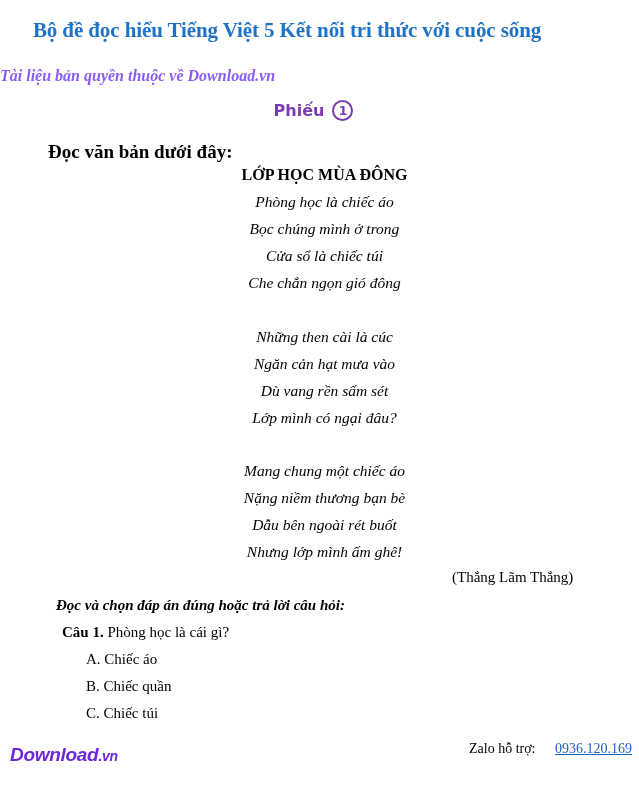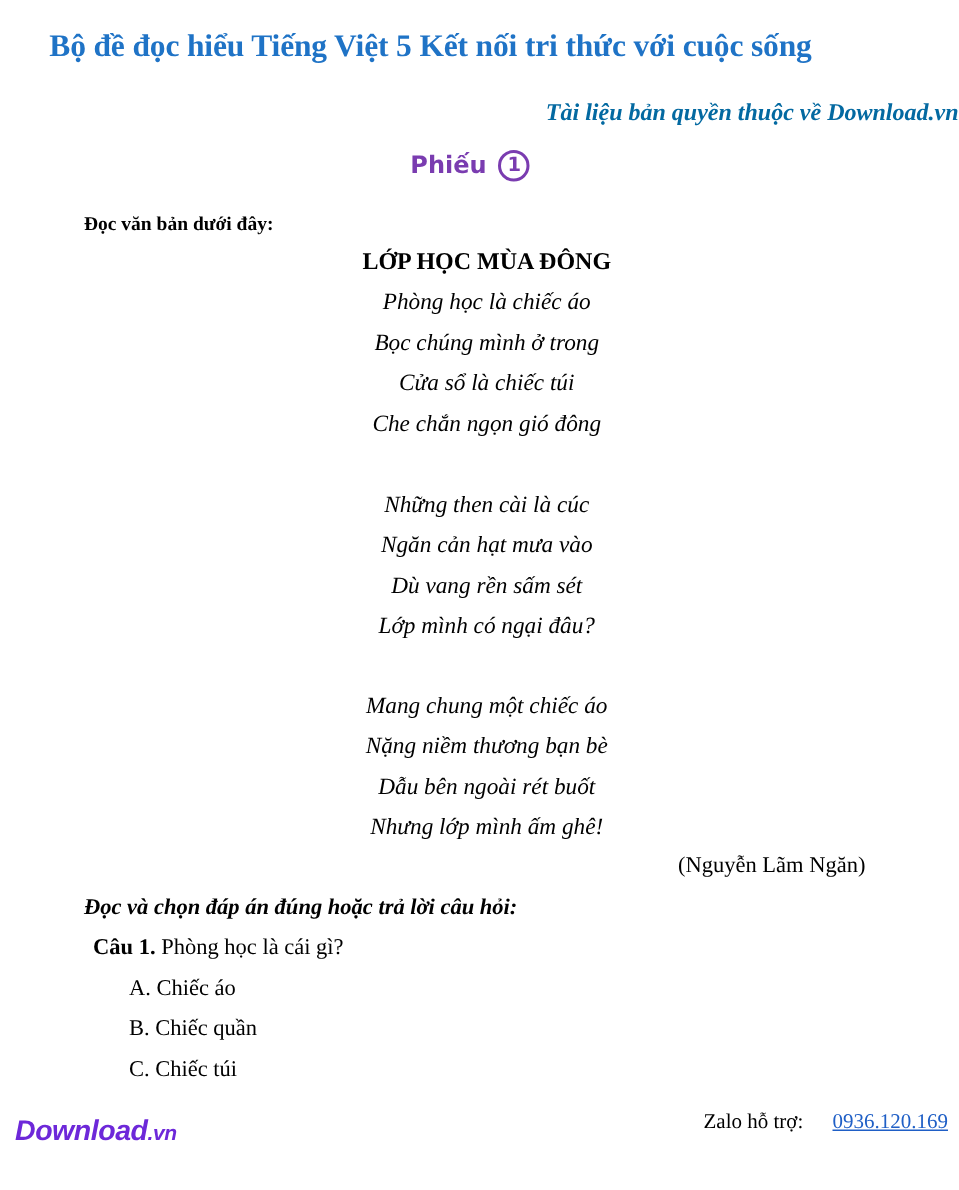--- a/index.html
+++ b/index.html
@@ -19,25 +19,25 @@
     .doc-title {
       left: 0; width: 574px; top: 18px;
       text-align: center;
       font-weight: bold;
       font-size: 21px;
       color: #1f73c6;
       letter-spacing: -0.1px;
     }
     .copyright {
       left: 0; width: 639px; top: 67px;
-      text-align: right;
+      text-align: left;
       font-weight: bold;
       font-style: italic;
       font-size: 16px;
-      color: #0369a1;
+      color: #8b5cf6;
     }
     .sheet {
       left: 0; width: 627px; top: 100px;
       text-align: center;
       font-family: "DejaVu Sans", "Liberation Sans", sans-serif;
       font-weight: bold;
       font-size: 16px;
       color: #7a3cb0;
     }
     .sheet .circ {
@@ -45,23 +45,23 @@
       width: 17px; height: 17px;
       border: 2px solid #7a3cb0;
       border-radius: 50%;
       line-height: 17px;
       font-size: 13px;
       text-align: center;
       vertical-align: 1px;
       margin-left: 8px;
     }
     .intro {
-      left: 56px; top: 141px;
+      left: 48px; top: 141px;
       font-weight: bold;
-      font-size: 13px;
+      font-size: 19px;
       text-align: center;
     }
     .poem-title {
       left: 0; width: 649px; top: 166px;
       text-align: center;
       font-weight: bold;
       font-size: 16px;
     }
     .poem-line {
       left: 0; width: 649px;
@@ -135,21 +135,21 @@
 <div class="abs poem-line" style="top:328px">Những then cài là cúc</div>
 <div class="abs poem-line" style="top:355px">Ngăn cản hạt mưa vào</div>
 <div class="abs poem-line" style="top:382px">Dù vang rền sấm sét</div>
 <div class="abs poem-line" style="top:409px">Lớp mình có ngại đâu?</div>
 
 <div class="abs poem-line" style="top:462px">Mang chung một chiếc áo</div>
 <div class="abs poem-line" style="top:489px">Nặng niềm thương bạn bè</div>
 <div class="abs poem-line" style="top:516px">Dẫu bên ngoài rét buốt</div>
 <div class="abs poem-line" style="top:543px">Nhưng lớp mình ấm ghê!</div>
 
-<div class="abs author">(Nguyễn Lãm Ngăn)</div>
+<div class="abs author">(Thắng Lãm Thắng)</div>
 
 <div class="abs instruction">Đọc và chọn đáp án đúng hoặc trả lời câu hỏi:</div>
 
 <div class="abs question">
   <b>Câu 1.</b>
   <span>Phòng học là cái gì?</span>
 </div>
 
 <div class="abs option" style="top:651px">A. Chiếc áo</div>
 <div class="abs option" style="top:678px">B. Chiếc quần</div>

